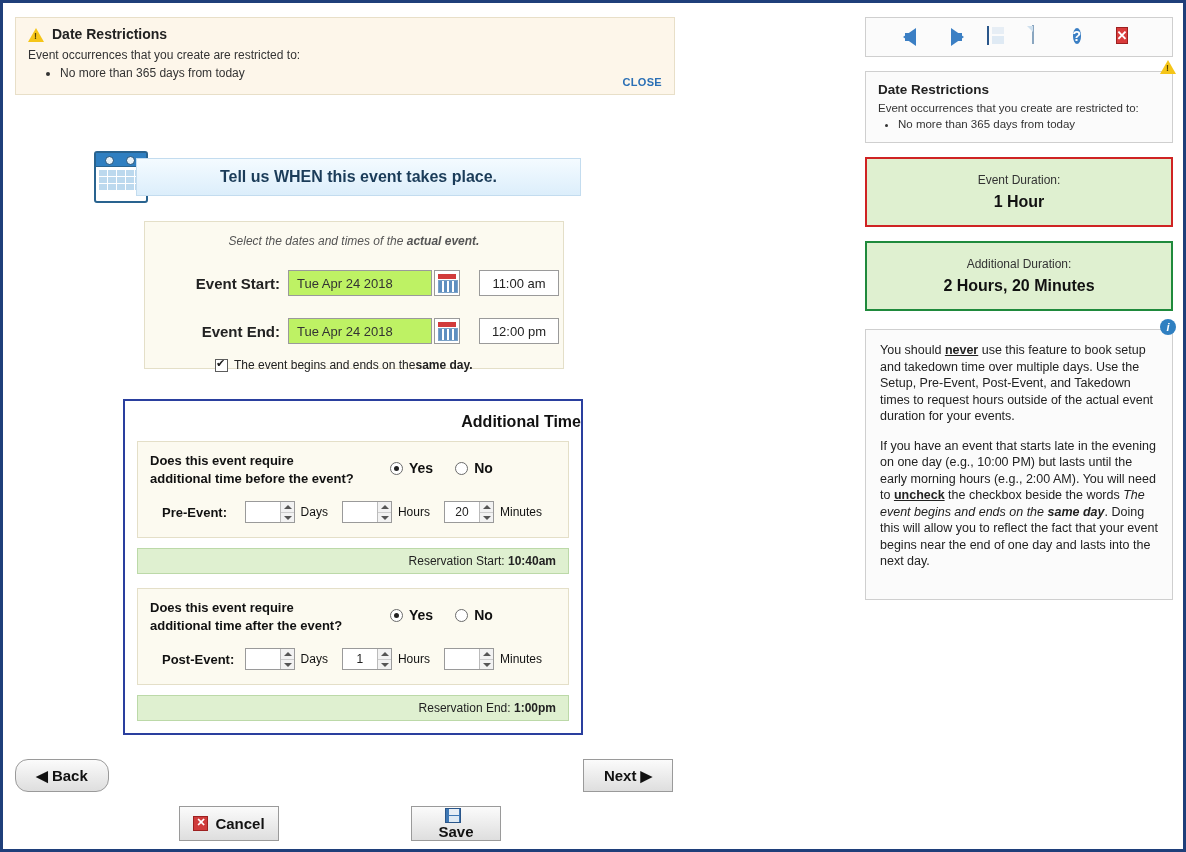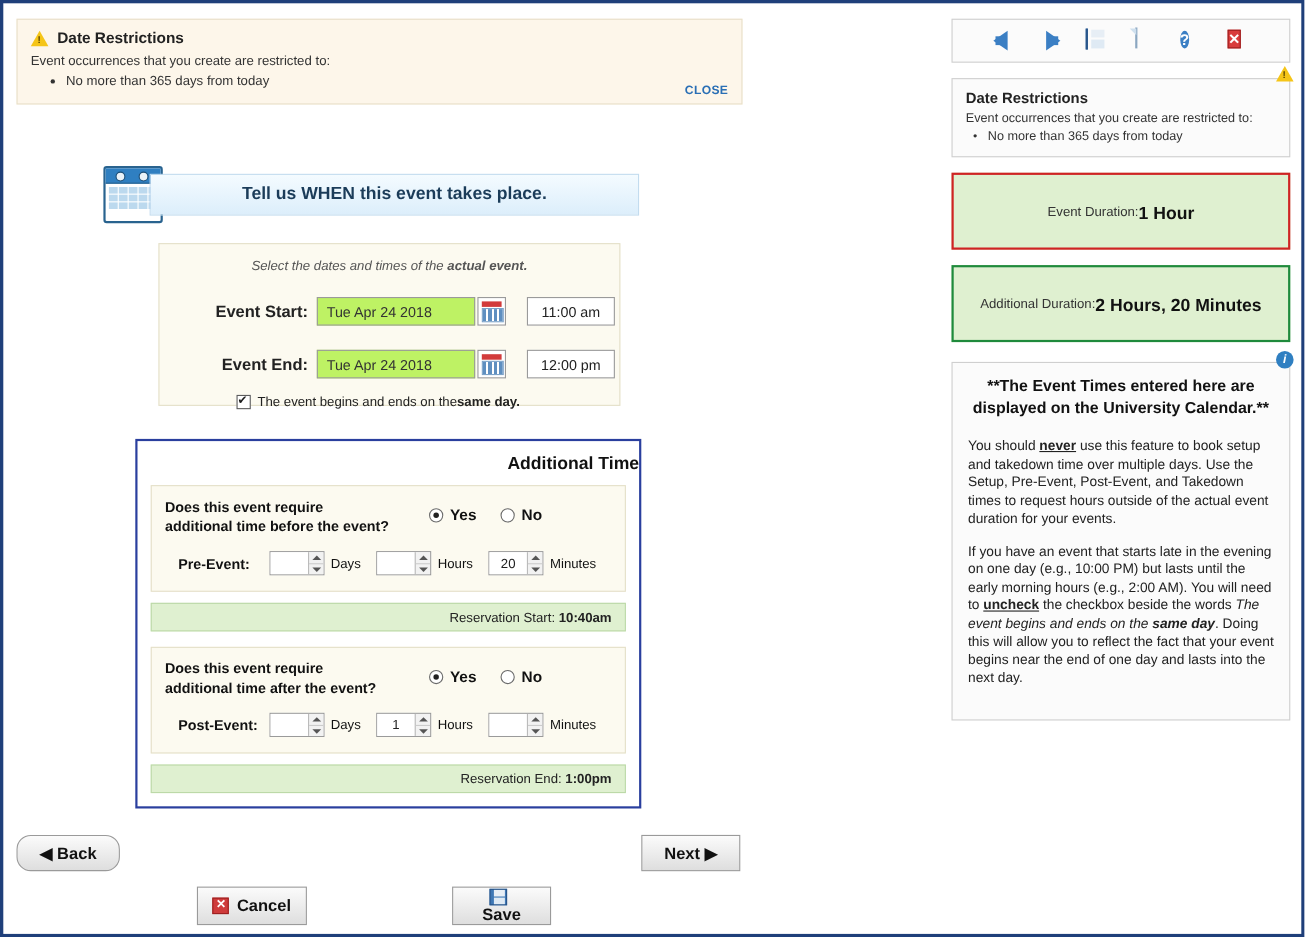--- a/index.html
+++ b/index.html
@@ -352,21 +352,21 @@
     border-bottom: 14px solid #f5c518;
   }
   .warn-badge::after {
     content: "!"; position: absolute; left: -2px; top: 3px;
     font-size: 9px; font-weight: bold; color: #5a4500; line-height: 10px;
   }
 
   .dur-box {
     margin-top: 14px; height: 70px;
     background: #dff0d0;
-    display: flex; flex-direction: row;
+    display: flex; flex-direction: column;
     align-items: center; justify-content: center;
   }
   .dur-box.red { border: 2px solid #cf2323; }
   .dur-box.green { border: 2px solid #1f8a3c; }
   .dur-box .cap { font-size: 12px; color: #333; }
   .dur-box .val { font-size: 16px; font-weight: bold; color: #111; margin-top: 6px; }
 
   .info-panel {
     margin-top: 18px;
     background: #fbfbfb; border: 1px solid #cfcfcf;
@@ -595,21 +595,20 @@
       <div class="val">1 Hour</div>
     </div>
 
     <div class="dur-box green">
       <div class="cap">Additional Duration:</div>
       <div class="val">2 Hours, 20 Minutes</div>
     </div>
 
     <div class="info-panel">
       <div class="info-badge">i</div>
-      <div class="info-title">**The Event Times entered here are displayed on the University Calendar.**</div>
       <p>
         <span>You should </span><u>never</u><span> use this feature to book setup and takedown time over multiple days. Use the Setup, Pre-Event, Post-Event, and Takedown times to request hours outside of the actual event duration for your events.</span>
       </p>
       <p>
         <span>If you have an event that starts late in the evening on one day (e.g., 10:00 PM) but lasts until the early morning hours (e.g., 2:00 AM). You will need to </span><u>uncheck</u><span> the checkbox beside the words </span><span class="it">The event begins and ends on the </span><span class="itb">same day</span><span>. Doing this will allow you to reflect the fact that your event begins near the end of one day and lasts into the next day.</span>
       </p>
     </div>
   </div>
 </div>
 

